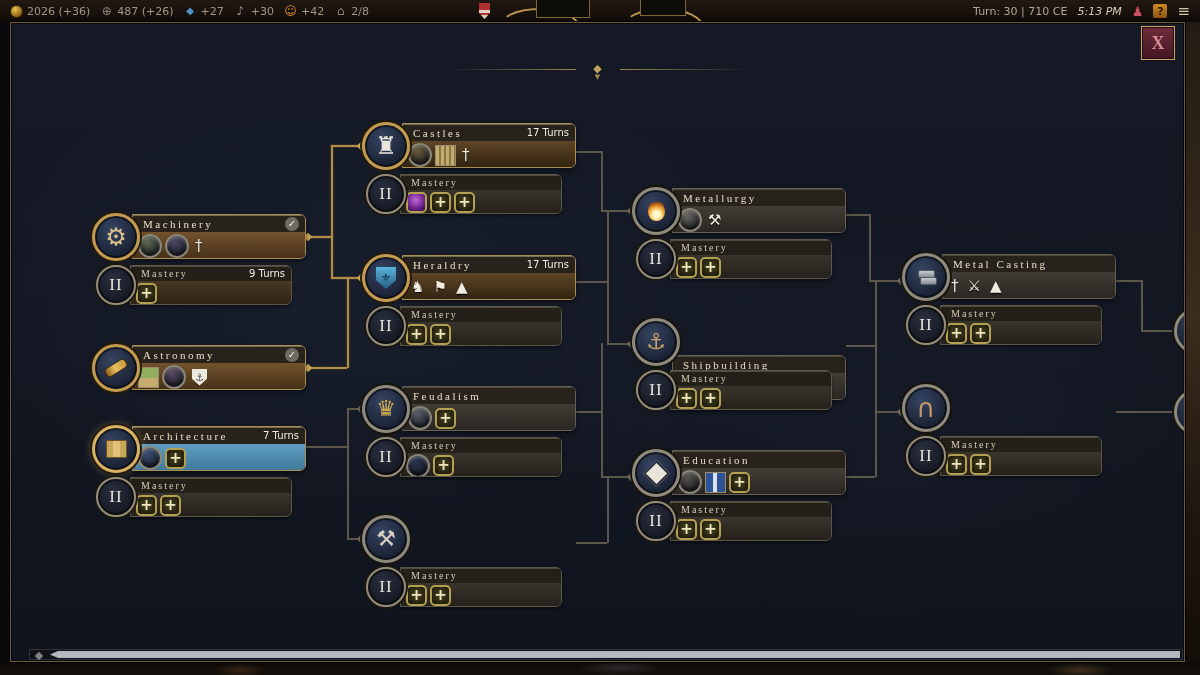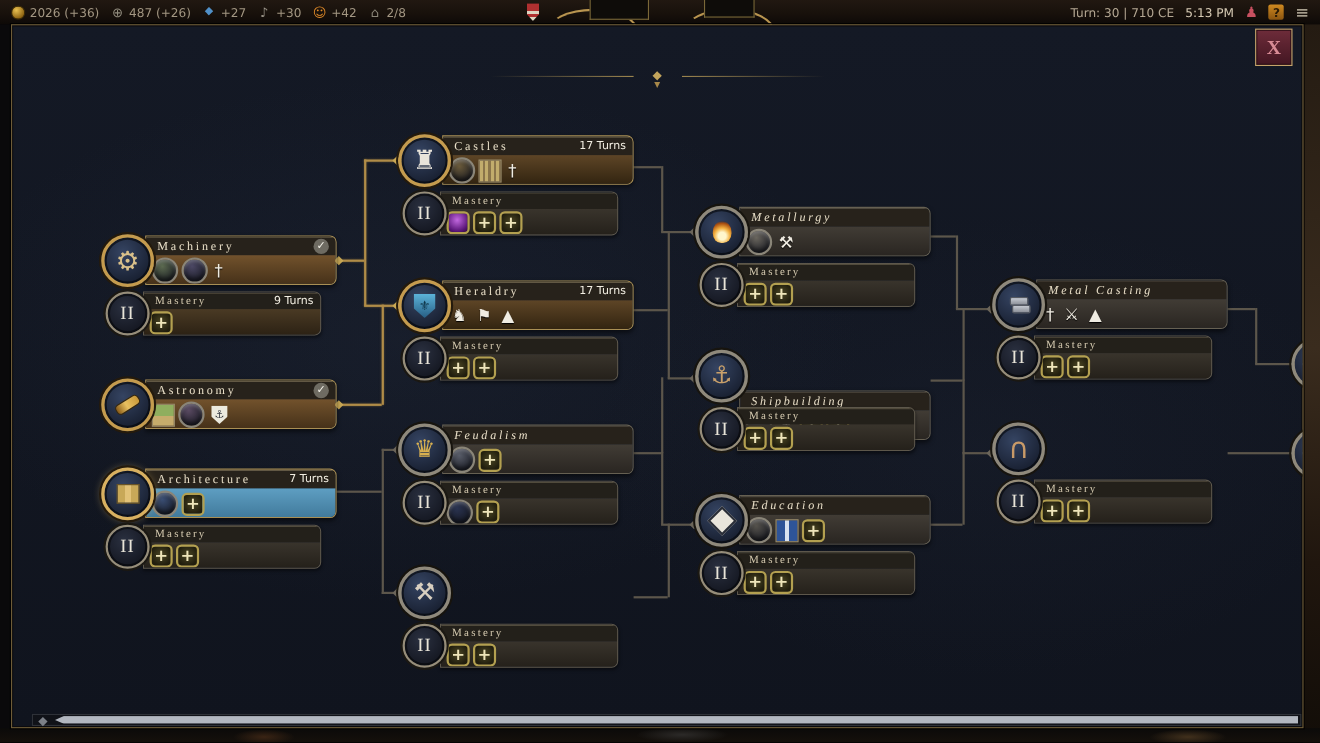--- a/index.html
+++ b/index.html
@@ -22,21 +22,21 @@
   
   #topbar{position:absolute;left:0;top:0;width:1200px;height:22px;display:flex;
     align-items:center;font-size:11px;color:#a29682;}
   .res-item{display:flex;align-items:center;gap:4px;margin-left:10px;white-space:nowrap;}
   .tb-ico{display:inline-flex;align-items:center;justify-content:center;width:13px;height:13px;}
   .coin{width:11px;height:11px;border-radius:50%;
     background:radial-gradient(circle at 35% 30%,#e8c050,#8a6010 75%);border:1px solid #3a2a08;}
   .glyph-tb{font-size:12px;line-height:12px;}
   #topbar-right{margin-left:auto;display:flex;align-items:flex-end;gap:10px;margin-right:10px;}
   .turninfo{color:#b3a692;}
-  .clock{color:#d6cab4;}
+  .clock{color:#d6cab4;font-style:italic;}
   .qbox{width:14px;height:14px;border-radius:2px;background:linear-gradient(#d08a20,#8a5410);
     color:#2a1a05;font-weight:bold;font-size:11px;display:flex;align-items:center;justify-content:center;}
   .burger{color:#cfc6b2;font-size:15px;line-height:14px;}
   
   .dec-shield{position:absolute;left:479px;top:3px;width:11px;height:16px;
     clip-path:polygon(0 0,100% 0,100% 62%,50% 100%,0 62%);
     background:linear-gradient(180deg,#b03030 0 45%,#ddd3c0 45% 60%,#b03030 60% 75%,#ddd3c0 75%);}
   .dec-swoosh{position:absolute;top:8px;width:78px;height:16px;border:2px solid transparent;
     border-top:2px solid #b99550;border-radius:50% 50% 0 0/100% 100% 0 0;}
   .dec-banner{position:absolute;top:0;background:#0e0c09;border:1px solid #7a6838;border-top:none;}
@@ -81,21 +81,21 @@
   .ring-gold{border:3px solid #c49b4e;box-shadow:0 0 0 2px #241a0c,inset 0 0 0 2px rgba(0,0,0,.55);}
   .ring-active{border:3px solid #d8b060;box-shadow:0 0 0 2px #241a0c,0 0 8px rgba(240,200,110,.45),inset 0 0 0 2px rgba(0,0,0,.55);}
   .ring-grey{border:3px solid #8f897b;box-shadow:0 0 0 2px #17140e,inset 0 0 0 2px rgba(0,0,0,.55);}
 
   .node-bar{position:absolute;width:174px;height:45px;box-sizing:border-box;z-index:2;cursor:pointer;
     border-radius:0 6px 6px 0;overflow:hidden;box-shadow:0 2px 4px rgba(0,0,0,.5);}
   .nb-unlocked{border:1px solid #a98f54;}
   .nb-locked{border:1px solid #666052;}
   .bar-title{height:17px;background:#27221b;display:flex;align-items:center;box-sizing:border-box;
     padding:0 6px 0 10px;box-shadow:inset 0 1px 0 rgba(215,195,150,.45);}
-  .nb-locked .bar-title{box-shadow:inset 0 1px 0 rgba(170,162,145,.3);font-style:italic;}
+  .nb-locked .bar-title{box-shadow:inset 0 1px 0 rgba(170,162,145,.3);}
   .bar-name{font-family:"Liberation Serif","DejaVu Serif",serif;font-size:11px;letter-spacing:2.5px;
     color:#e9dfc8;white-space:nowrap;}
   .turns{margin-left:auto;font-size:10px;color:#f2eee2;letter-spacing:0;}
   .chk{margin-left:auto;width:14px;height:14px;border-radius:50%;background:#6e6b62;
     color:#f4f2ea;font-size:10px;line-height:14px;text-align:center;}
   .bar-body{height:28px;display:flex;align-items:center;gap:3px;padding-left:5px;}
   .bg-completed{background:linear-gradient(180deg,#72522c,#432f18);}
   .bg-available{background:linear-gradient(180deg,#5e4526,#2f220f);}
   .bg-active{background:linear-gradient(180deg,#5e9ec2,#3f7899);}
   .bg-locked{background:linear-gradient(180deg,#413c35,#282420);}

